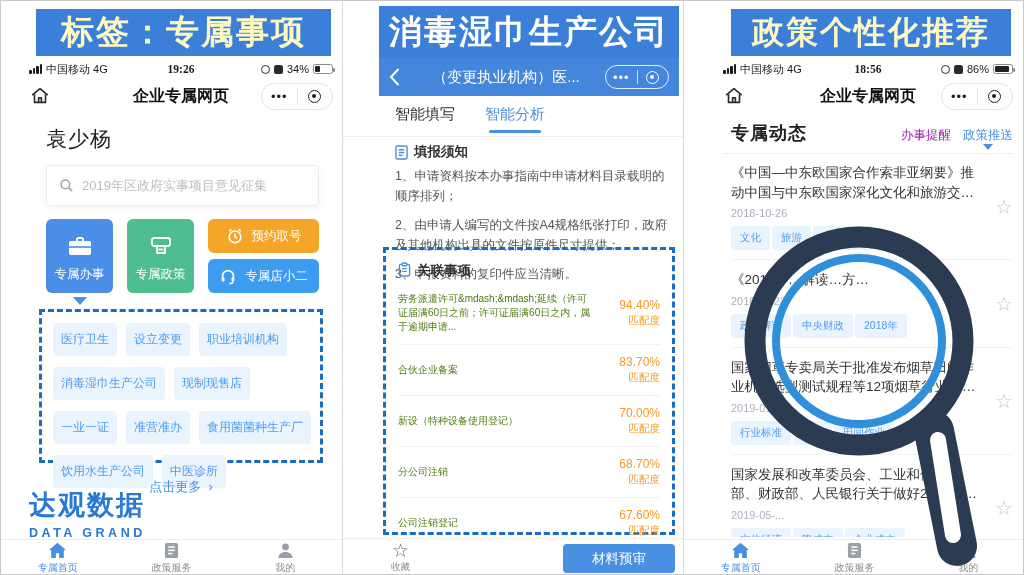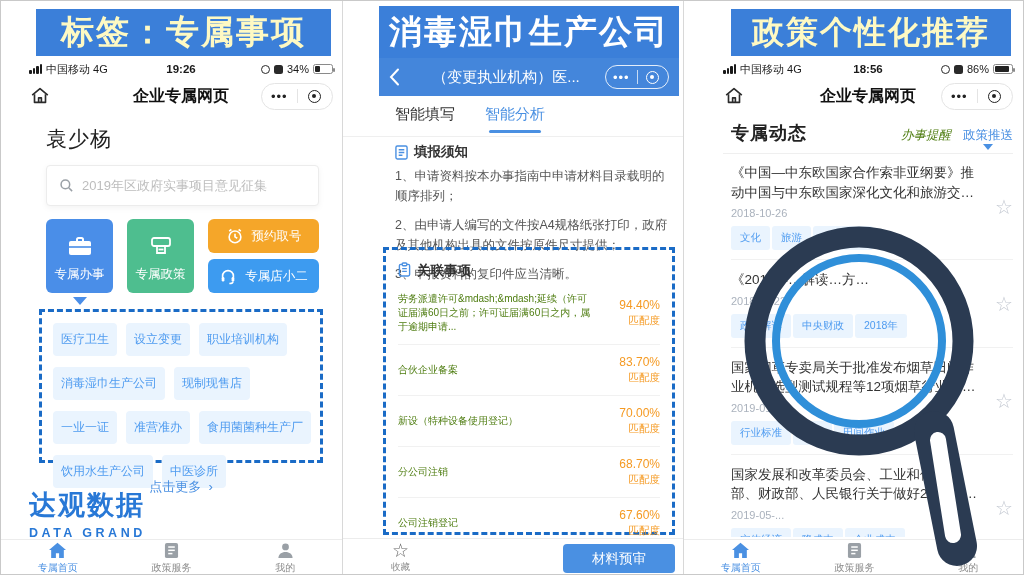--- a/index.html
+++ b/index.html
@@ -9,21 +9,21 @@
     --pct:#F59A23; --logo-blue:#2878D6; --mag-dark:#2B3B52; --mag-ring:#2F8FD9;
   }
   *{margin:0;padding:0;box-sizing:border-box;}
   html,body{background:#fff;}
   body{font-family:"Liberation Sans","DejaVu Sans",sans-serif;}
   .canvas{position:relative;width:1024px;height:575px;background:#fff;border:1px solid #c9c9c9;overflow:hidden;}
   .vdiv{position:absolute;top:0;bottom:0;width:1px;background:#d8d8d8;}
   .banner{position:absolute;background:var(--banner-blue);color:#fef9c3;display:flex;align-items:center;justify-content:center;font-weight:bold;letter-spacing:2px;}
   
   .status{position:absolute;height:20px;display:flex;align-items:center;font-size:11px;color:#1a1a1a;}
-  .status .mid{position:absolute;left:0;right:0;text-align:center;font-weight:bold;font-size:11.5px;}
+  .status .mid{position:absolute;left:0;right:0;text-align:center;font-weight:bold;font-size:11.5px;font-family:Liberation Serif, serif;}
   .sig{display:inline-flex;align-items:flex-end;gap:1px;margin-right:4px;}
   .sig i{display:block;width:2.5px;background:#1a1a1a;border-radius:1px;}
   .status .right{margin-left:auto;display:flex;align-items:center;gap:4px;}
   .mini-ic{display:inline-block;width:9px;height:9px;border:1.5px solid #2a2a2a;border-radius:50%;}
   .mini-sq{display:inline-block;width:9px;height:9px;background:#2a2a2a;border-radius:2.5px;}
   .bat{position:relative;width:20px;height:10px;border:1px solid #8a8a8a;border-radius:2.5px;padding:1px;}
   .bat::after{content:"";position:absolute;right:-3px;top:2.5px;width:2px;height:4px;background:#8a8a8a;border-radius:1px;}
   .bat i{display:block;height:100%;background:#222;border-radius:1px;}
   
   .nav{position:absolute;height:30px;display:flex;align-items:center;}
@@ -82,21 +82,21 @@
   .rel-row .pc .l{font-size:10.5px;margin-top:2px;}
   .mfooter{position:absolute;background:#fff;border-top:1px solid #ececec;z-index:5;}
   .fav{position:absolute;left:48px;top:2px;text-align:center;color:#666;cursor:pointer;}
   .fav .st{font-size:19px;line-height:1;}
   .fav .fl{font-size:9.5px;color:#888;margin-top:1px;}
   .btn-review{position:absolute;right:8px;top:5px;width:112px;height:29px;background:var(--link-blue);color:#fff;font-size:13.5px;border:0;border-radius:4px;cursor:pointer;font-family:inherit;}
   
   .feedhead{position:absolute;display:flex;align-items:baseline;}
   .feedhead .h{font-size:18px;font-weight:bold;color:#222;letter-spacing:1px;}
   .feedhead .rt{margin-left:auto;display:flex;gap:12px;font-size:12.5px;align-items:baseline;}
-  .feedhead .tr1{color:#4d7c0f;cursor:pointer;font-style:italic;}
+  .feedhead .tr1{color:#a21caf;cursor:pointer;}
   .feedhead .tr2{color:var(--link-blue);cursor:pointer;position:relative;}
   .feedhead .tr2 i{position:absolute;left:50%;transform:translateX(-50%);top:17px;width:0;height:0;border-left:5px solid transparent;border-right:5px solid transparent;border-top:6px solid var(--link-blue);}
   .articles{position:absolute;overflow:hidden;}
   .art{display:flex;border-bottom:1px solid #f1f1f1;padding:10px 0 9px;}
   .art .bd{flex:1;min-width:0;}
   .art .ti{font-size:13.5px;color:#333;line-height:1.45;display:-webkit-box;-webkit-line-clamp:2;-webkit-box-orient:vertical;overflow:hidden;}
   .art .dt{font-size:11px;color:#aab2bd;margin-top:5px;}
   .art-tags{display:flex;gap:2px;margin-top:7px;flex-wrap:wrap;}
   .art-tags .chip{font-size:10.5px;padding:5px 9px;border-radius:3px;}
   .art .star{width:30px;display:flex;align-items:center;justify-content:flex-end;color:#c4c9d2;font-size:20px;cursor:pointer;}

